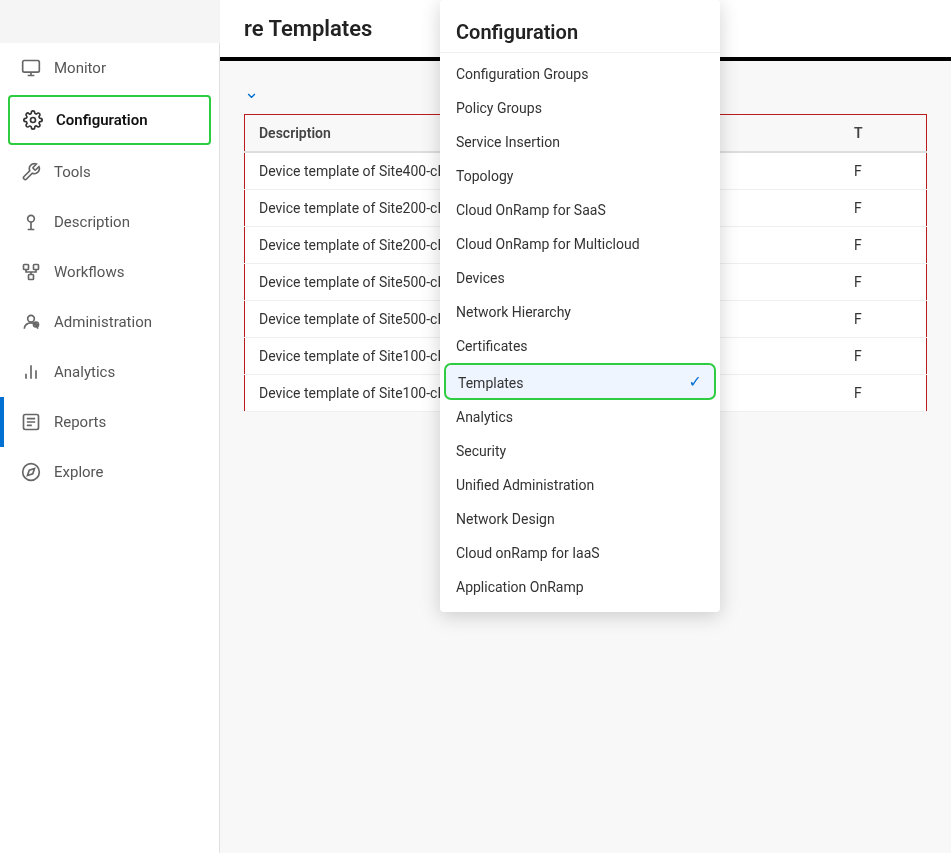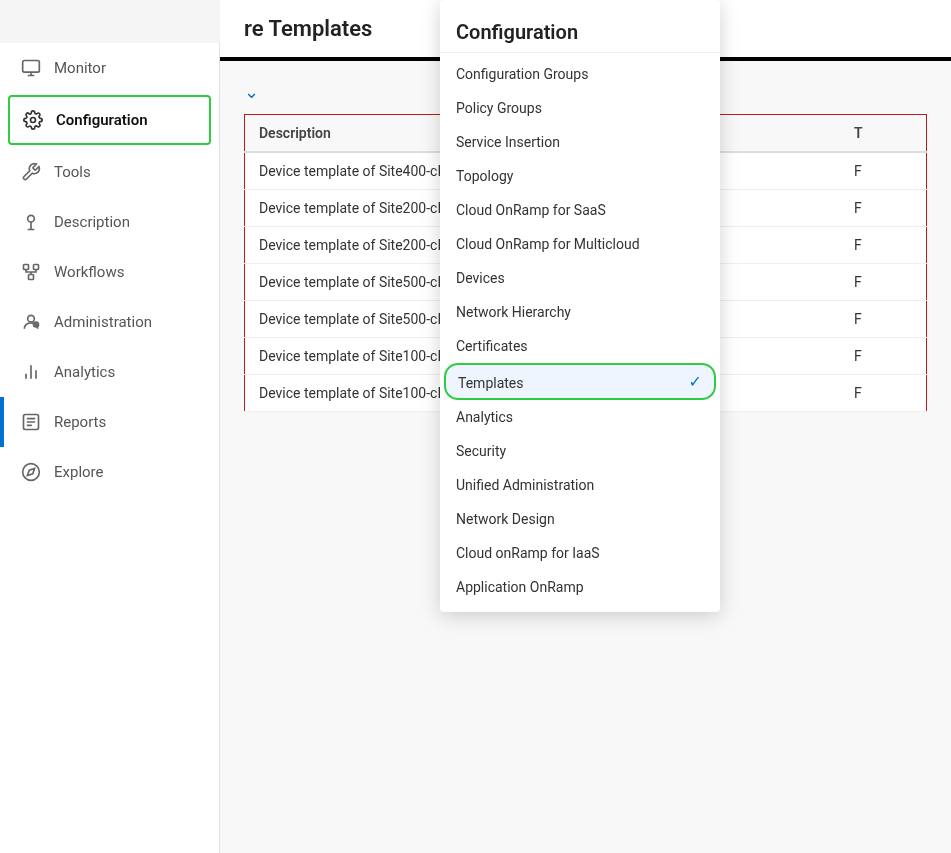--- a/index.html
+++ b/index.html
@@ -148,21 +148,21 @@
       font-size: 14px;
       display: flex;
       align-items: flex-end;
       justify-content: space-between;
     }
 
     .dropdown-item.selected {
       background: #eef5ff;
       border: 2px solid #2ecc40;
       margin: 0 4px;
-      border-radius: 14px;
+      border-radius: 7px;
       padding: 7px 12px;
     }
 
     .check-icon {
       color: #0070d2;
       font-size: 16px;
     }
 
     
     .icon svg {

